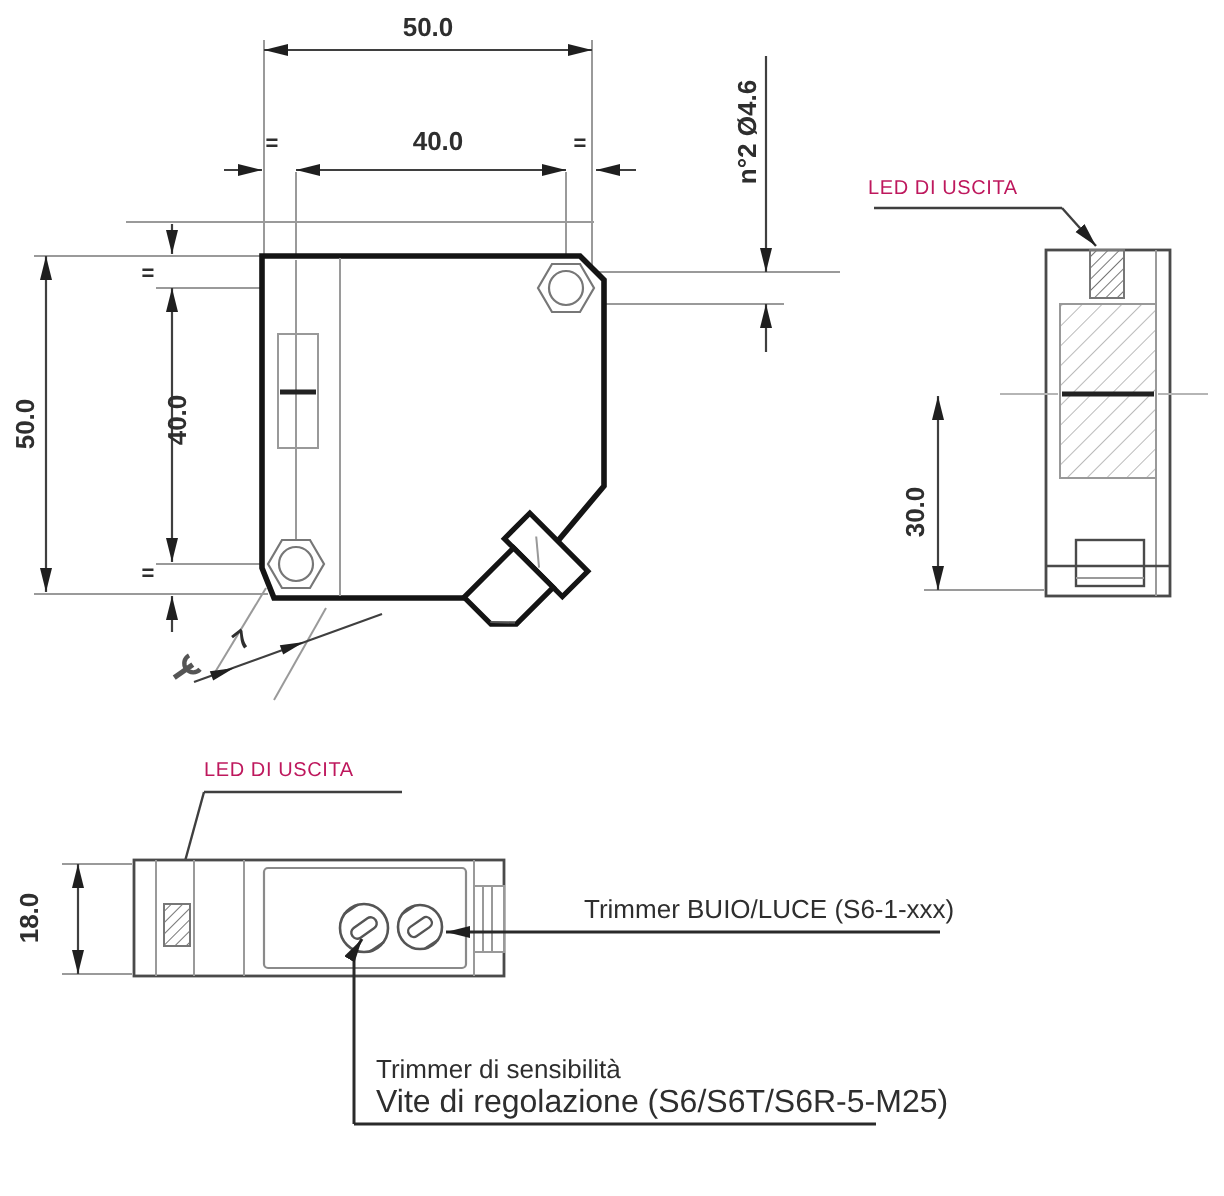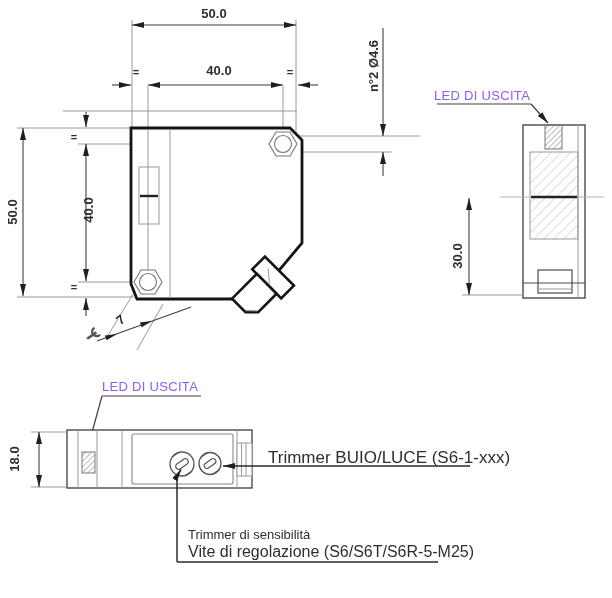--- a/index.html
+++ b/index.html
@@ -1,19 +1,19 @@
 <!DOCTYPE html>
 <html><head>
 <meta charset="utf-8">
 <style>
   html,body{margin:0;padding:0;background:#fff;}
   .stage{position:relative;width:612px;height:598px;background:#fff;overflow:hidden;
          font-family:Liberation Sans, sans-serif;}
   svg{position:absolute;left:0;top:0;}
-  .lbl{position:absolute;color:#8b5cf6;font-size:13px;line-height:1.15;white-space:nowrap;}
+  .lbl{position:absolute;color:#be185d;font-size:10px;line-height:1.15;white-space:nowrap;}
   .dimtxt{position:absolute;color:#2e2e2e;font-size:13px;font-weight:bold;width:40px;height:16px;
           text-align:center;white-space:nowrap;}
   .rot{transform:rotate(-90deg);}
   .eq{position:absolute;color:#2e2e2e;font-size:11px;font-weight:bold;width:10px;height:12px;
       text-align:center;line-height:12px;}
   .ann{color:#2e2e2e;font-size:12.5px;}
 </style>
 </head>
 <body>
 
@@ -178,17 +178,17 @@
 <span class="eq" style="left:131px;top:66px;">=</span>
 <span class="eq" style="left:285px;top:66px;">=</span>
 <span class="eq" style="left:69px;top:131px;">=</span>
 <span class="eq" style="left:69px;top:281px;">=</span>
 
 <div class="lbl" style="left:434px;top:89px;letter-spacing:0.3px;">LED DI USCITA</div>
 <div class="dimtxt rot" style="left:438px;top:248px;">30.0</div>
 
 <div class="lbl" style="left:102px;top:380px;letter-spacing:0.3px;">LED DI USCITA</div>
 <div class="dimtxt rot" style="left:-5px;top:451px;">18.0</div>
-<div class="lbl ann" style="left:268px;top:448px;font-size:17px;">Trimmer BUIO/LUCE (S6-1-xxx)</div>
+<div class="lbl ann" style="left:292px;top:448px;font-size:13px;">Trimmer BUIO/LUCE (S6-1-xxx)</div>
 <div class="lbl ann" style="left:188px;top:528px;font-size:13px;">Trimmer di sensibilità</div>
 <div class="lbl ann" style="left:188px;top:543px;font-size:16px;">Vite di regolazione (S6/S6T/S6R-5-M25)</div>
 
 </div>
 
 </body></html>

